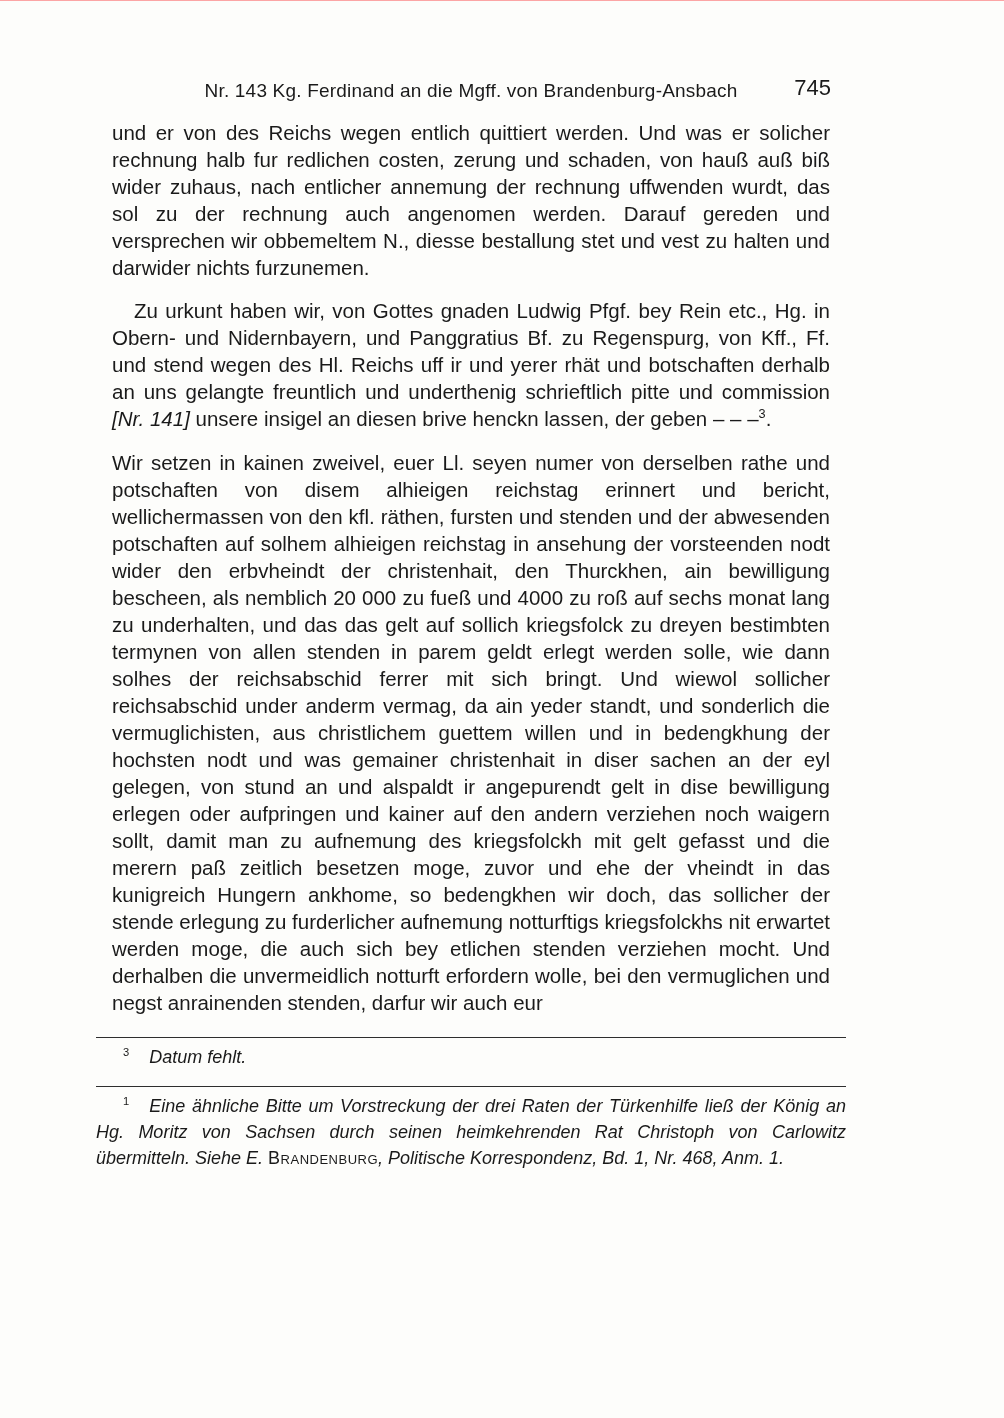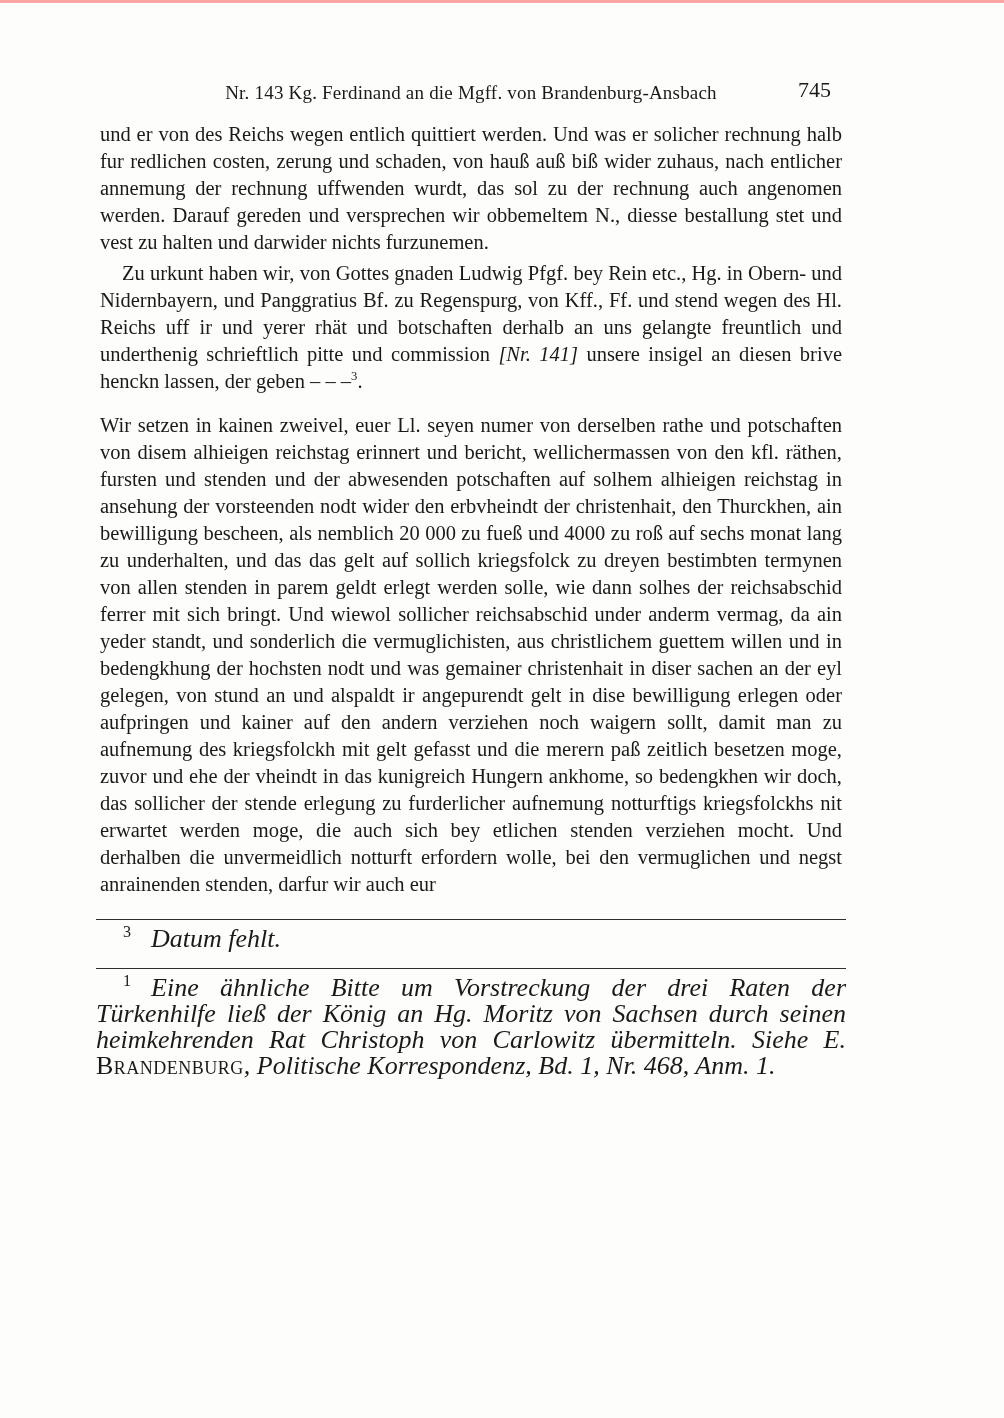--- a/index.html
+++ b/index.html
@@ -6,43 +6,43 @@
     margin: 0;
     padding: 0;
     background: #ffffff;
   }
   .page {
     position: relative;
     width: 1004px;
     height: 1418px;
     box-sizing: border-box;
     background: #fdfdfb;
-    border-top: 3px solid #fca5a5;
+    border-top: 1px solid #fca5a5;
     padding: 78px 158px 0 96px;
-    font-family: Liberation Serif, serif;
+    font-family: Liberation Sans, sans-serif;
     color: #1a1a1a;
   }
   .running-header {
     position: relative;
     font-size: 19px;
     line-height: 24px;
     margin-bottom: 16px;
   }
   .header-title {
     text-align: center;
     letter-spacing: 0.2px;
   }
   .page-number {
     position: absolute;
     right: 15px;
     top: -3px;
     font-size: 22px;
   }
   .para {
-    margin: 4px;
+    margin: 16px;
     font-size: 20.5px;
     line-height: 27px;
     text-align: justify;
     hyphens: auto;
   }
   .indent { text-indent: 22px; }
   .italic { font-style: italic; }
   sup.fn-marker {
     font-style: normal;
     font-size: 62%;
@@ -72,21 +72,21 @@
   }
   .body-para { margin-top: 17px; }
   .footnotes { margin-top: 21px; }
   .fn-rule {
     height: 0;
     border-top: 1.5px solid #2e2e2e;
   }
   .rule2 { margin-top: 16px; }
   .footnote {
     margin: 6px 0 0 0;
-    font-size: 26px;
+    font-size: 18px;
     line-height: 26px;
     font-style: italic;
     text-indent: 27px;
   }
   .footnote.justified { text-align: justify; }
   .footnote sup.fn-marker { margin-right: 20px; }
   .smallcaps {
     font-variant: small-caps;
     font-style: normal;
     letter-spacing: 0.5px;

